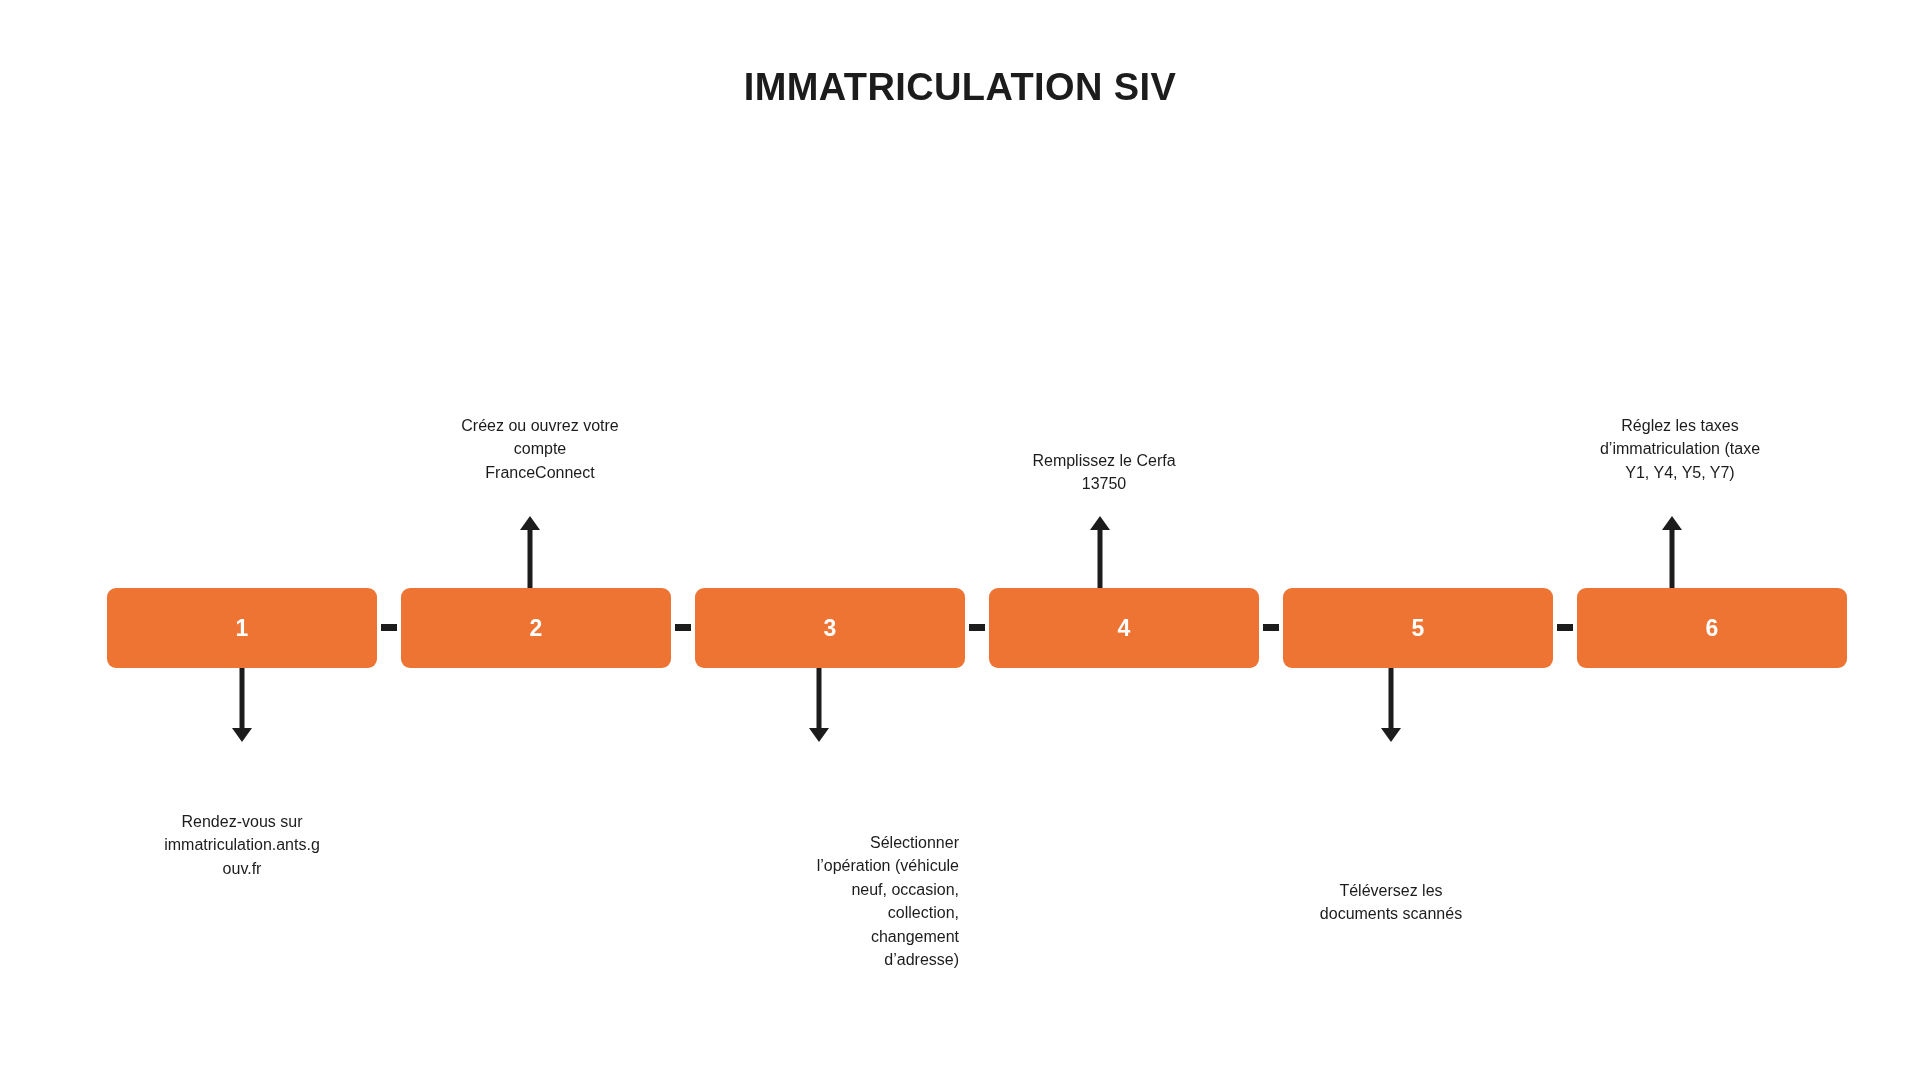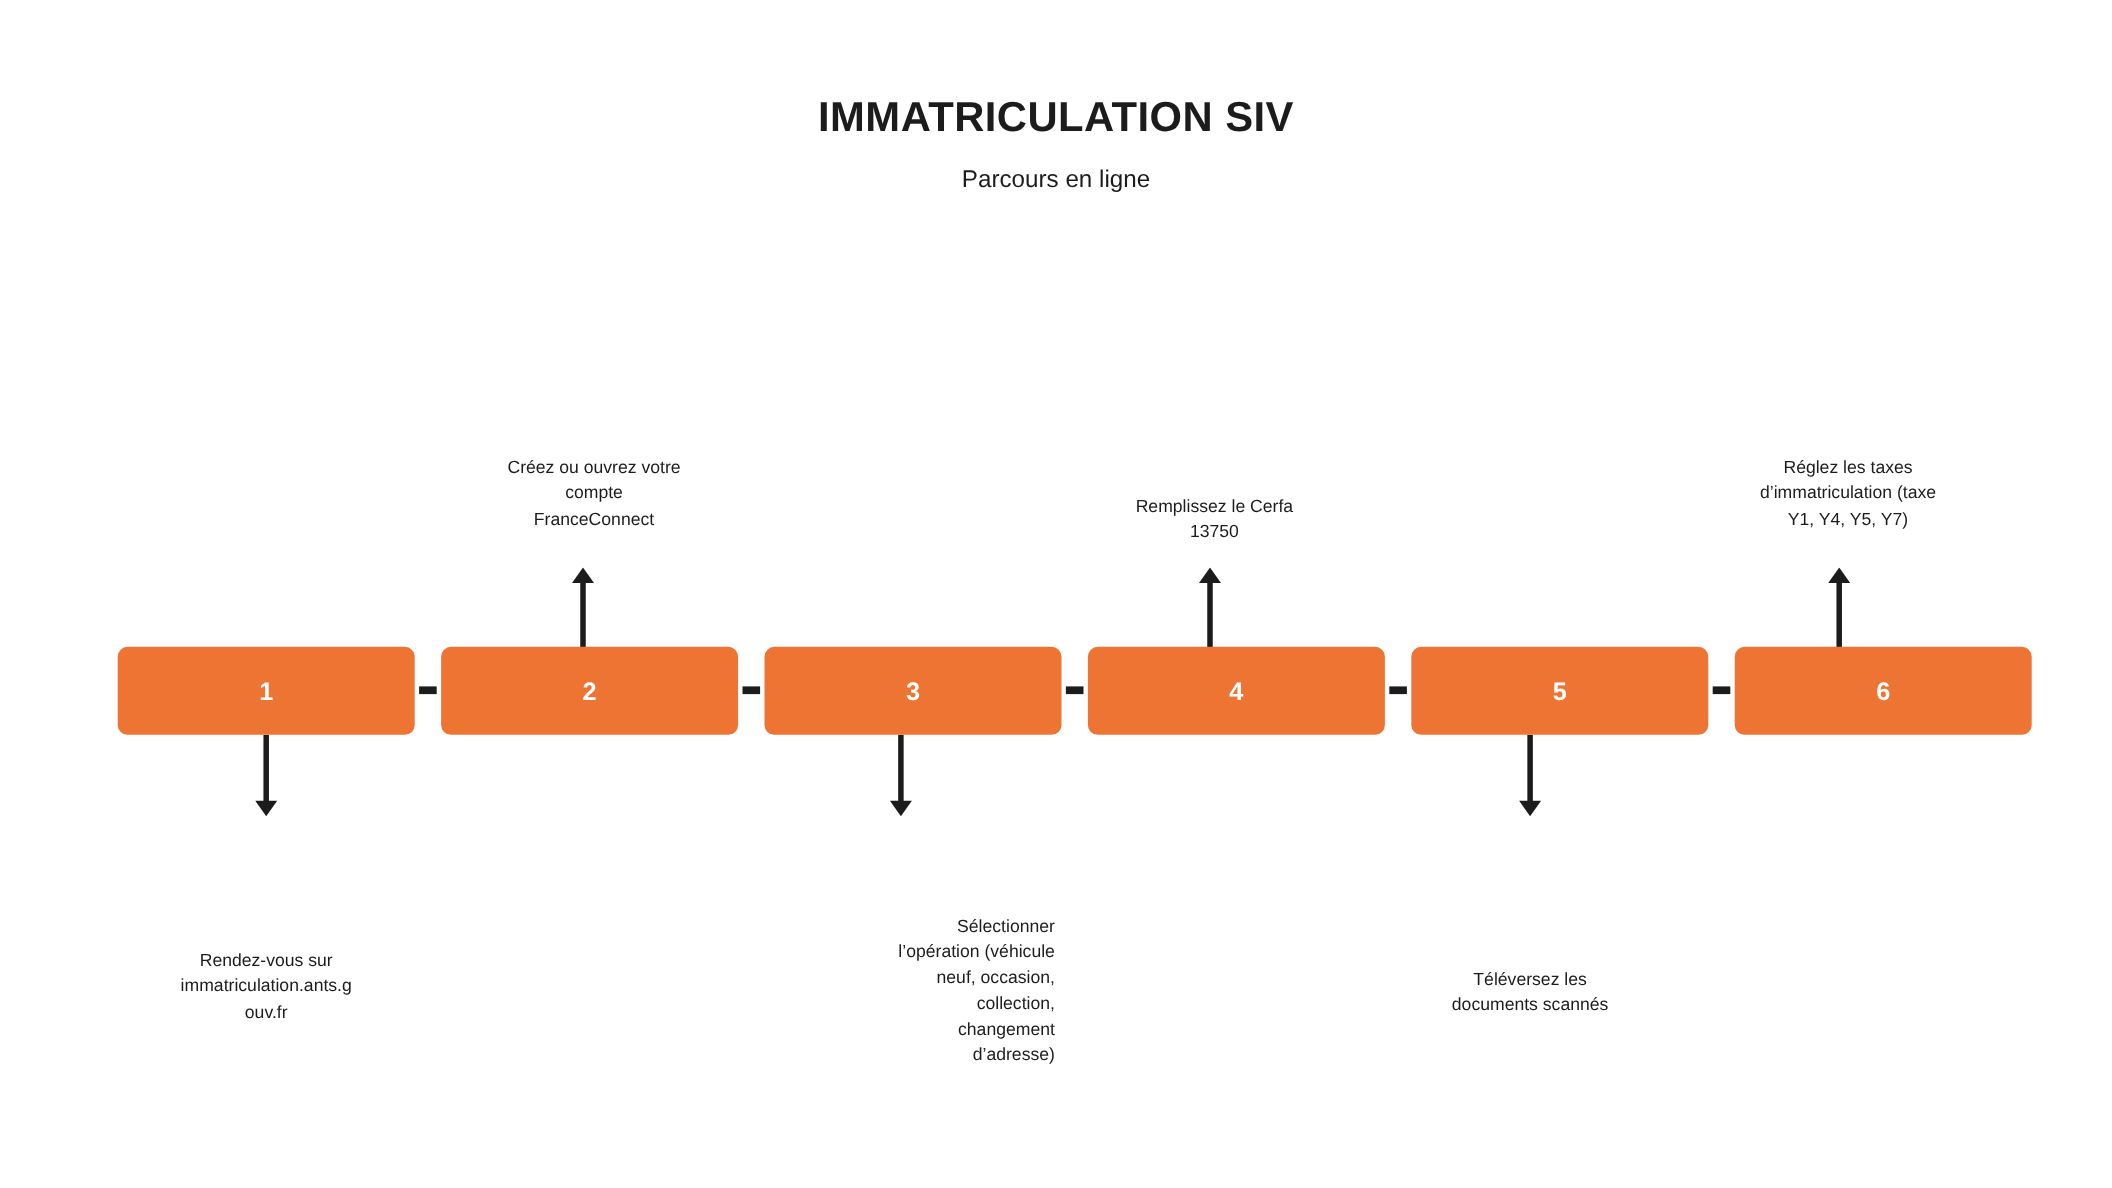--- a/index.html
+++ b/index.html
@@ -19,21 +19,21 @@
   
   .header {
     position: absolute;
     left: 0;
     top: 0;
     width: 1920px;
     text-align: center;
   }
   .title {
     margin: 0;
-    padding-top: 87px;
+    padding-top: 67px;
     font-size: 38px;
     font-weight: 700;
     letter-spacing: 0.4px;
     color: #1c1c1c;
     line-height: 1.1;
   }
   .subtitle {
     margin: 0;
     padding-top: 22px;
     font-size: 22px;
@@ -91,21 +91,20 @@
     white-space: pre-line;
   }
   .label-above {  }
   .label-below {  }
 </style>
 </head>
 <body>
 
 <div class="header">
   <h1 class="title">IMMATRICULATION SIV</h1>
-  <p class="subtitle">Parcours en ligne</p>
 </div>
 
 <div class="label label-above" style="left:400px; top:390px; width:280px;">
   <span>Créez ou ouvrez votre
 compte
 FranceConnect</span>
 </div>
 
 <div class="label label-above" style="left:964px; top:425px; width:280px;">
   <span>Remplissez le Cerfa
@@ -186,21 +185,21 @@
   </svg>
 </div>
 
 <div class="arrow" style="left:1381px; top:668px;">
   <svg width="20" height="74" viewBox="0 0 20 74" xmlns="http://www.w3.org/2000/svg">
     <rect x="7.5" y="0" width="5" height="62" fill="#1c1c1c"></rect>
     <path d="M10 74 L0 60 L20 60 Z" fill="#1c1c1c"></path>
   </svg>
 </div>
 
-<div class="label label-below" style="left:102px; top:838px; width:280px;">
+<div class="label label-below" style="left:102px; top:786px; width:280px;">
   <span>Rendez-vous sur
 immatriculation.ants.g
 ouv.fr</span>
 </div>
 
 <div class="label label-below" style="left:679px; top:807px; width:280px;text-align:right;">
   <span>Sélectionner
 l’opération (véhicule
 neuf, occasion,
 collection,

